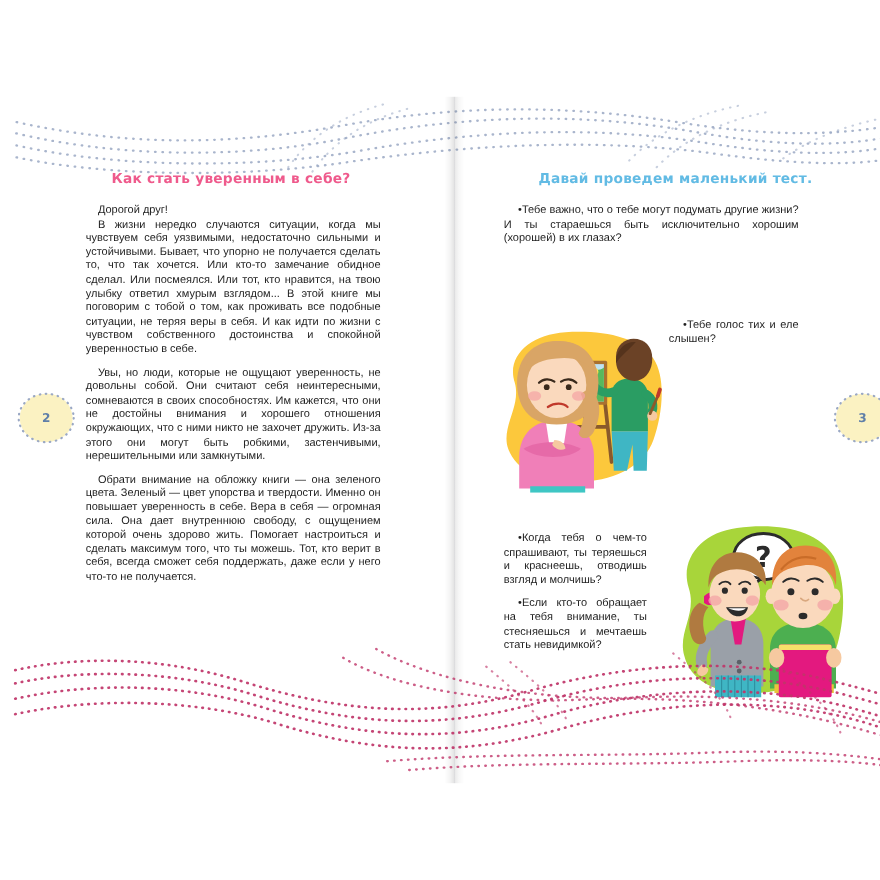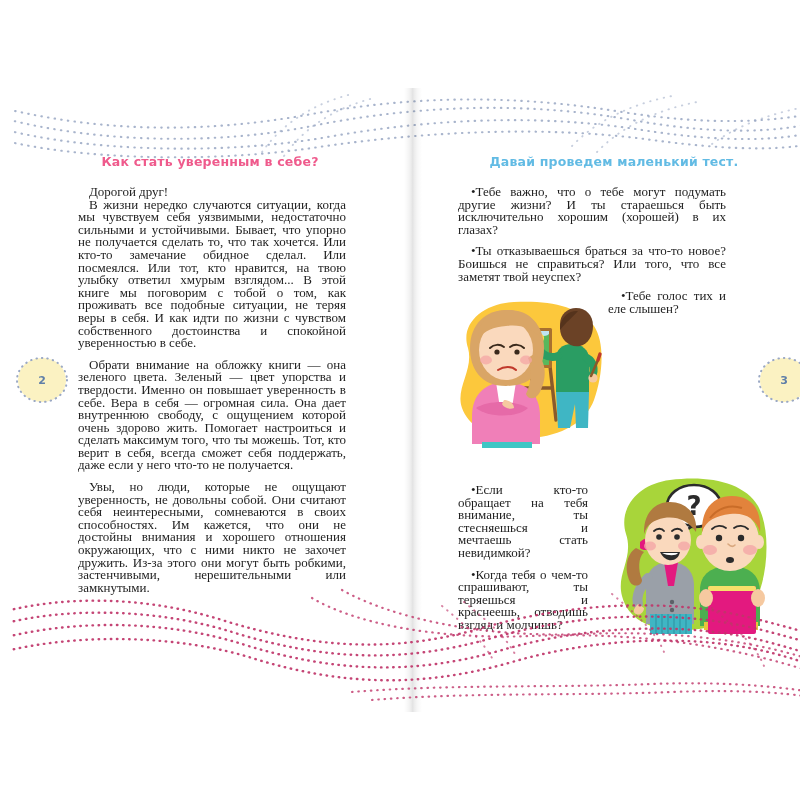--- a/index.html
+++ b/index.html
@@ -50,25 +50,25 @@
     font-size: 12.5px;
     font-weight: bold;
     letter-spacing: 0.2px;
     font-family: "DejaVu Sans", sans-serif;
   }
   #heading-left  { color: #ef5a8c; }
   #heading-right { color: #62bbe4; }
 
   .body-col {
     position: absolute;
-    font-size: 13px;
+    font-size: 10px;
     line-height: 12.6px;
     color: #1d1d1d;
     text-align: justify;
-    font-family: Liberation Serif, serif;
+    font-family: Liberation Sans, sans-serif;
   }
   .body-col p { margin: 0 0 9px 0; text-indent: 11px; }
   .body-col p.noindent { text-indent: 0; }
 
   #left-text { left: 66px; top: 98px; width: 268px; }
 
   #right-top-text { left: 446px; top: 98px; width: 268px; }
   #right-mid-text { left: 596px; top: 202px; width: 118px; }
   #right-low-text { left: 446px; top: 396px; width: 130px; }
 
@@ -125,59 +125,56 @@
 
   <div id="spine"></div>
 
   <div class="page" id="page-left">
 
     <div class="page-heading" id="heading-left">Как стать уверенным в себе?</div>
 
     <div class="body-col" id="left-text">
       <p class="noindent" style="text-indent:11px; margin-bottom:0;">Дорогой друг!</p>
       <p>В жизни нередко случаются ситуации, когда мы чувствуем себя уязвимыми, недостаточно сильными и устойчивыми. Бывает, что упорно не получается сделать то, что так хочется. Или кто-то замечание обидное сделал. Или посмеялся. Или тот, кто нравится, на твою улыбку ответил хмурым взглядом... В этой книге мы поговорим с тобой о том, как проживать все подобные ситуации, не теряя веры в себя. И как идти по жизни с чувством собственного достоинства и спокойной уверенностью в себе.</p>
+      <p>Увы, но люди, которые не ощущают уверенность, не довольны собой. Они считают себя неинтересными, сомневаются в своих способностях. Им кажется, что они не достойны внимания и хорошего отношения окружающих, что с ними никто не захочет дружить. Из-за этого они могут быть робкими, застенчивыми, нерешительными или замкнутыми.</p>
       <p>Обрати внимание на обложку книги — она зеленого цвета. Зеленый — цвет упорства и твердости. Именно он повышает уверенность в себе. Вера в себя — огромная сила. Она дает внутреннюю свободу, с ощущением которой очень здорово жить. Помогает настроиться и сделать максимум того, что ты можешь. Тот, кто верит в себя, всегда сможет себя поддержать, даже если у него что-то не получается.</p>
-      <p>Увы, но люди, которые не ощущают уверенность, не довольны собой. Они считают себя неинтересными, сомневаются в своих способностях. Им кажется, что они не достойны внимания и хорошего отношения окружающих, что с ними никто не захочет дружить. Из-за этого они могут быть робкими, застенчивыми, нерешительными или замкнутыми.</p>
     </div>
 
     <div class="pagenum" id="pagenum-left">
       <div class="blob"></div>
       <svg class="dots" width="56" height="52" viewBox="0 0 56 52" xmlns="http://www.w3.org/2000/svg">
         <ellipse cx="28" cy="26" rx="25" ry="22" fill="none" stroke="#9aa8c4" stroke-width="2" stroke-linecap="round" stroke-dasharray="0.5 5"></ellipse>
       </svg>
       <span class="num">2</span>
     </div>
   </div>
 
   <div class="page" id="page-right">
 
     <div class="page-heading" id="heading-right">Давай проведем маленький тест.</div>
   </div>
 
   <div class="body-col" id="right-top-text">
     <p class="bullet-p ind">
       <span class="b">•</span><span>Тебе важно, что о тебе могут подумать другие жизни? И ты стараешься быть исключительно хорошим (хорошей) в их глазах?</span>
     </p>
-    <p class="bullet-p ind">
-      <span class="b">•</span><span>Ты отказываешься браться за что-то новое? Боишься не справиться? Или того, что все заметят твой неуспех?</span>
-    </p>
   </div>
 
   <div class="body-col" id="right-mid-text">
     <p class="bullet-p ind">
       <span class="b">•</span><span>Тебе голос тих и еле слышен?</span>
     </p>
   </div>
 
   <div class="body-col" id="right-low-text">
     <p class="bullet-p ind">
-      <span class="b">•</span><span>Если кто-то обращает на тебя внимание, ты стесняешься и мечтаешь стать невидимкой?</span>
+      <span class="b">•</span><span>Когда тебя о чем-то спрашивают, ты теряешься и краснеешь, отводишь взгляд и молчишь?</span>
     </p>
     <p class="bullet-p ind">
-      <span class="b">•</span><span>Когда тебя о чем-то спрашивают, ты теряешься и краснеешь, отводишь взгляд и молчишь?</span>
+      <span class="b">•</span><span>Если кто-то обращает на тебя внимание, ты стесняешься и мечтаешь стать невидимкой?</span>
     </p>
   </div>
 
   <div class="pagenum" id="pagenum-right">
     <div class="blob"></div>
     <svg class="dots" width="56" height="52" viewBox="0 0 56 52" xmlns="http://www.w3.org/2000/svg">
       <ellipse cx="28" cy="26" rx="25" ry="22" fill="none" stroke="#9aa8c4" stroke-width="2" stroke-linecap="round" stroke-dasharray="0.5 5"></ellipse>
     </svg>
     <span class="num">3</span>
   </div>

